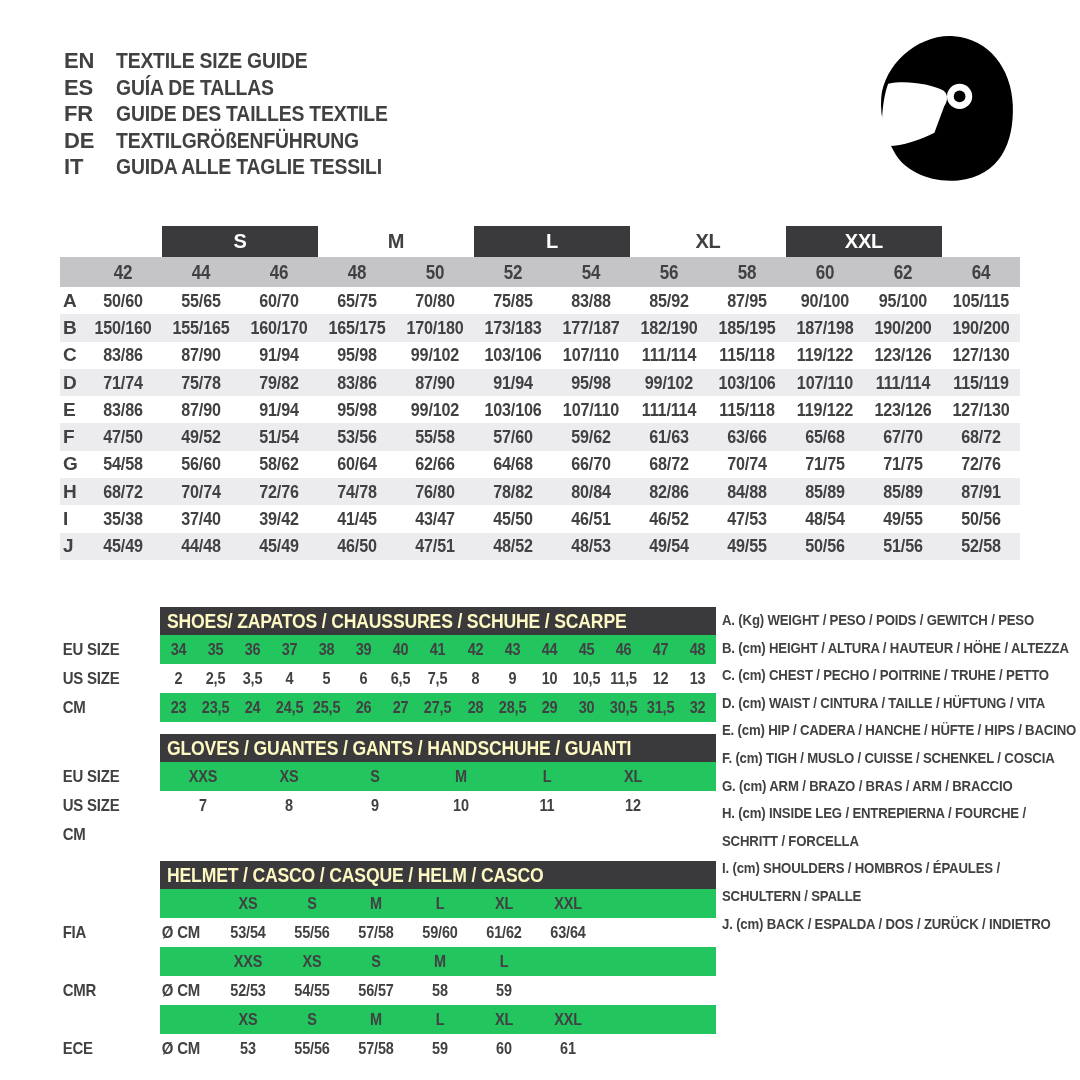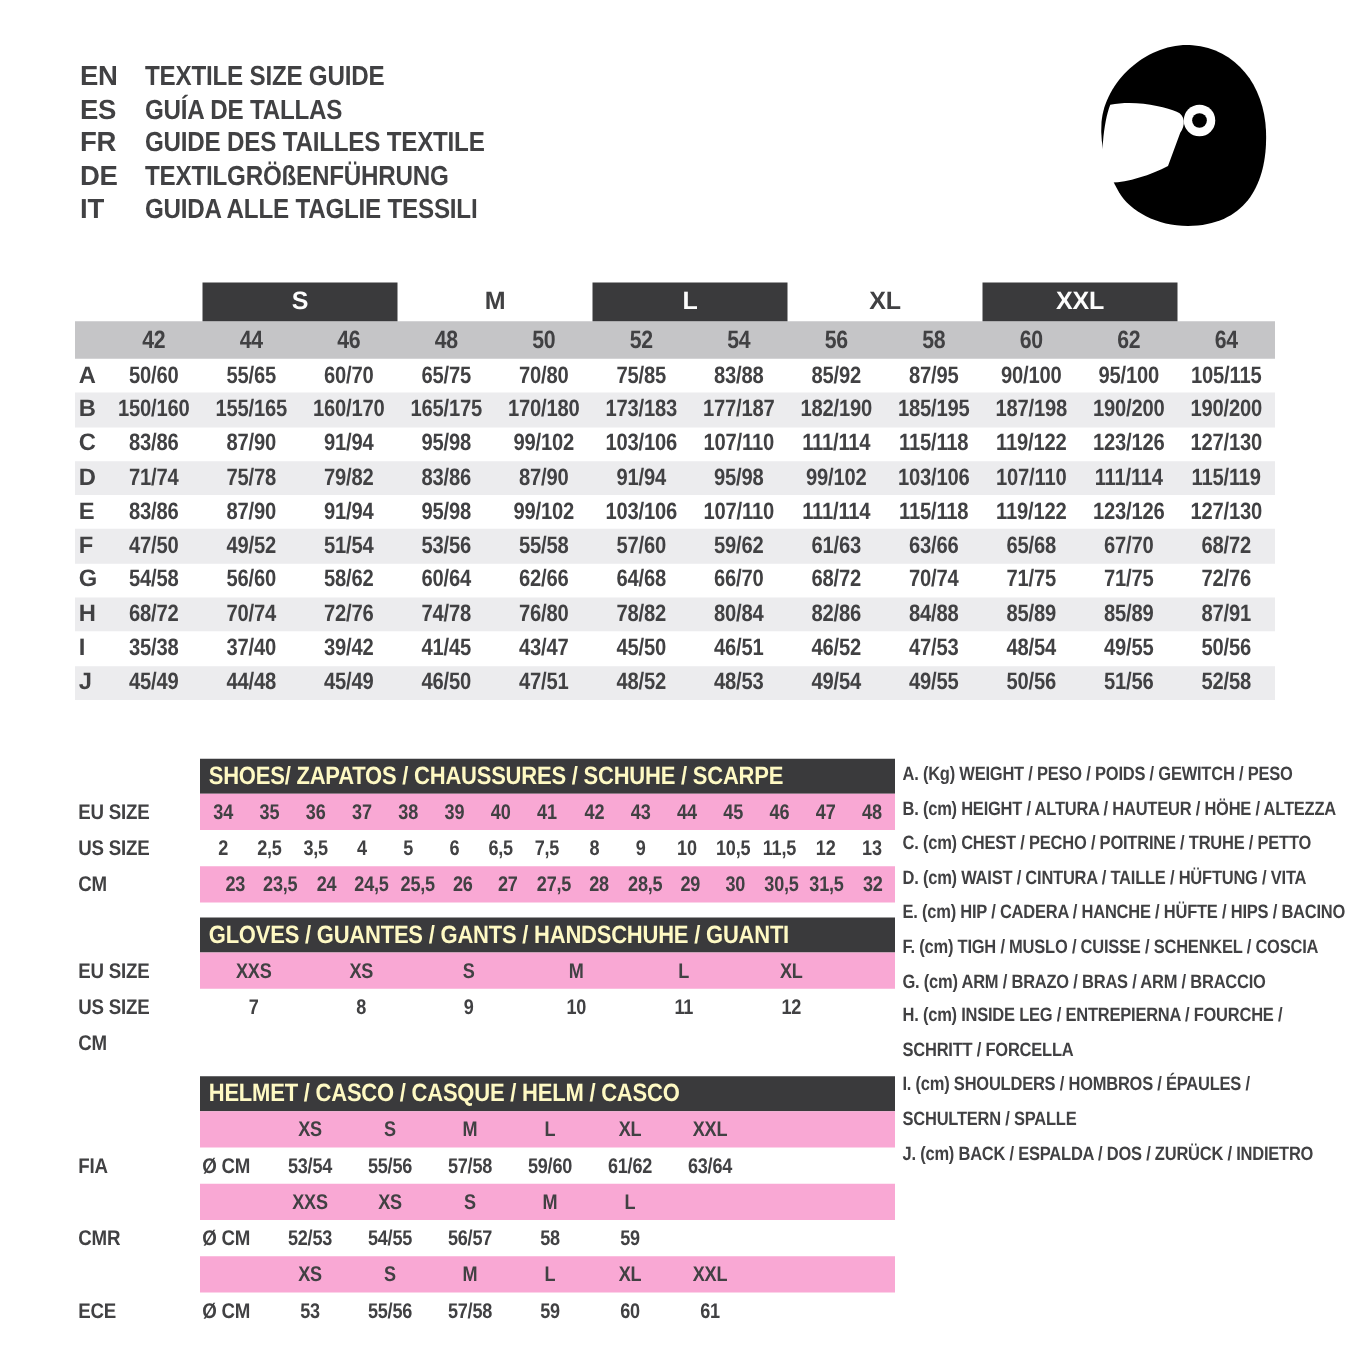--- a/index.html
+++ b/index.html
@@ -30,21 +30,21 @@
   .trow.stripe{background:#ececee}
   .letter{text-align:left;padding-left:3px}
 
   
   .btable{position:absolute;left:60px;width:656px}
   .dhead{height:28px;margin-left:100px;background:#3a3a3c;color:#fef9c3;display:flex;align-items:center;padding-left:7px}
   .dhead span{font-size:20px;display:inline-block;transform:scaleX(.88);transform-origin:left center;white-space:nowrap}
   .brow{display:flex;height:29px}
   .blab{width:100px;flex:0 0 100px;font-size:17px;display:flex;align-items:center;padding-left:3px}
   .bvals{flex:1;display:grid;align-items:center;text-align:center;font-size:17px;height:100%}
-  .bvals.band{background:#f9a8d4}
+  .bvals.band{background:#22c55e}
   .unit{text-align:left;justify-self:start;padding-left:2px}
 
   
   .legend{position:absolute;left:722px;top:606px;width:400px;font-size:15.5px;line-height:27.6px;transform:scaleX(.85);transform-origin:left top}
   .legend-line{white-space:nowrap}
 </style>
 </head>
 <body>
 
 <div class="page">
@@ -296,21 +296,21 @@
             <div class="cx">9</div>
             <div class="cx">10</div>
             <div class="cx">10,5</div>
             <div class="cx">11,5</div>
             <div class="cx">12</div>
             <div class="cx">13</div>
           </div>
         </div>
         <div class="brow">
           <div class="blab cxl">CM</div>
-          <div class="bvals band" style="grid-template-columns: repeat(15, 1fr); padding-left: 10px;">
+          <div class="bvals band" style="grid-template-columns: repeat(15, 1fr);">
             <div class="cx">23</div>
             <div class="cx">23,5</div>
             <div class="cx">24</div>
             <div class="cx">24,5</div>
             <div class="cx">25,5</div>
             <div class="cx">26</div>
             <div class="cx">27</div>
             <div class="cx">27,5</div>
             <div class="cx">28</div>
             <div class="cx">28,5</div>

